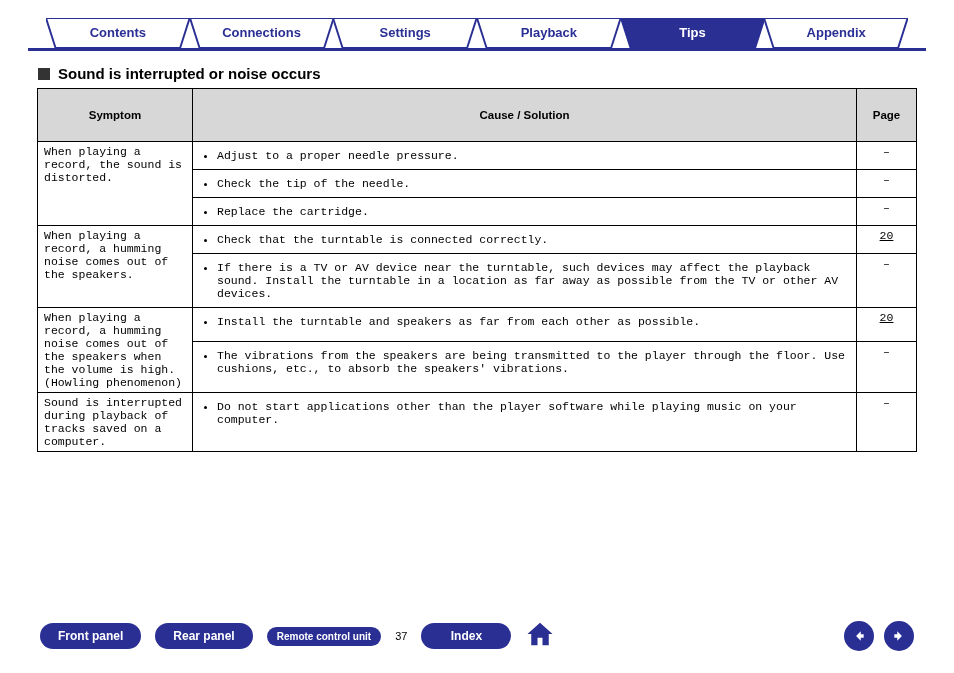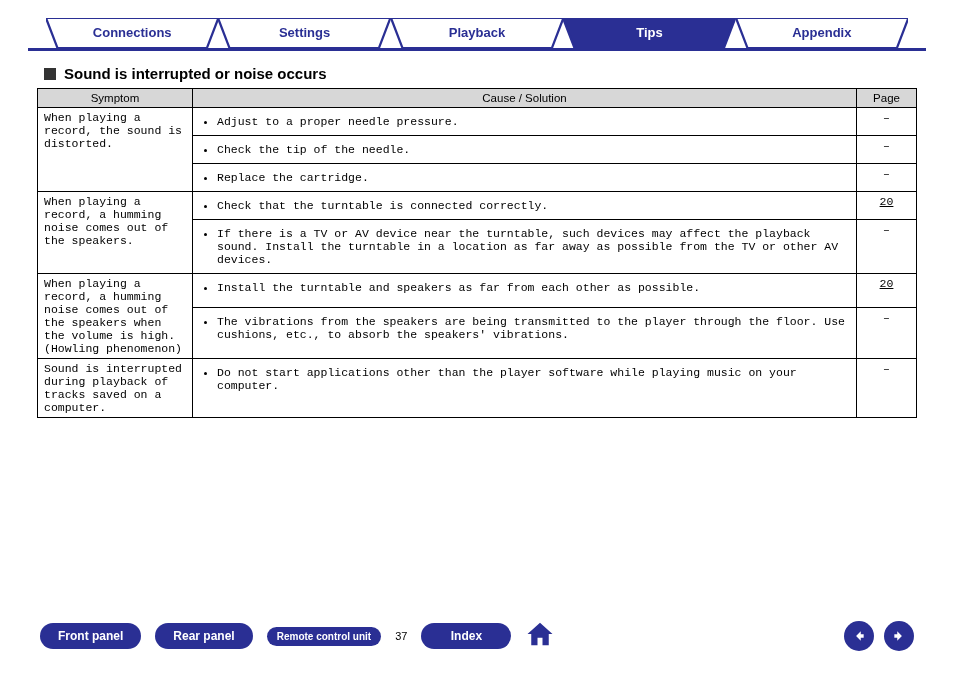--- a/index.html
+++ b/index.html
@@ -31,21 +31,21 @@
     font-size: 13px;
     line-height: 30px;
     color: #2a2f94;
     cursor: pointer;
   }
   .tab svg { position: absolute; inset: 0; width: 100%; height: 100%; }
   .tab span { position: relative; z-index: 2; }
   .tab.active { color: #fff; }
   
   .heading {
-    margin: 14px 0 6px 16px;
+    margin: 14px 0 6px 10px;
     font-size: 15px;
     font-weight: bold;
     color: #000;
     display: flex;
     align-items: center;
     gap: 8px;
   }
   .sqicon {
     width: 12px; height: 12px; background: #333; display: inline-block;
   }
@@ -53,22 +53,22 @@
   table.trouble {
     border-collapse: collapse;
     width: 880px;
     margin: 0 auto;
     font-size: 11.5px;
     color: #000;
   }
   table.trouble th {
     background: #d7d7d7;
     border: 1px solid #000;
-    font-weight: normal;
-    padding: 3px 6px;
+    font-weight: bold;
+    padding: 20px 6px;
     text-align: center;
   }
   table.trouble td {
     border: 1px solid #000;
     padding: 3px 6px;
     vertical-align: top;
     font-family: Liberation Mono, monospace;
   }
   .col-sym { width: 155px; }
   .col-page { width: 60px; text-align: center !important; }
@@ -108,20 +108,23 @@
     display: flex; align-items: center; justify-content: center;
     font-size: 18px; cursor: pointer;
   }
   .arrows { display: flex; gap: 10px; }
 </style>
 </head>
 <body>
 
 <div class="page">
   <div class="tabrow" id="tabrow">
+      <div class="tab"><svg viewBox="0 0 150 30" preserveAspectRatio="none">
+          <path d="M10 30 L0 0 L150 0 L140 30 Z" fill="#ffffff" stroke="#2a2f94" stroke-width="2"></path>
+        </svg><span>Contents</span></div>
       <div class="tab"><svg viewBox="0 0 150 30" preserveAspectRatio="none">
           <path d="M10 30 L0 0 L150 0 L140 30 Z" fill="#ffffff" stroke="#2a2f94" stroke-width="2"></path>
         </svg><span>Connections</span></div>
       <div class="tab"><svg viewBox="0 0 150 30" preserveAspectRatio="none">
           <path d="M10 30 L0 0 L150 0 L140 30 Z" fill="#ffffff" stroke="#2a2f94" stroke-width="2"></path>
         </svg><span>Settings</span></div>
       <div class="tab"><svg viewBox="0 0 150 30" preserveAspectRatio="none">
           <path d="M10 30 L0 0 L150 0 L140 30 Z" fill="#ffffff" stroke="#2a2f94" stroke-width="2"></path>
         </svg><span>Playback</span></div>
       <div class="tab active"><svg viewBox="0 0 150 30" preserveAspectRatio="none">

